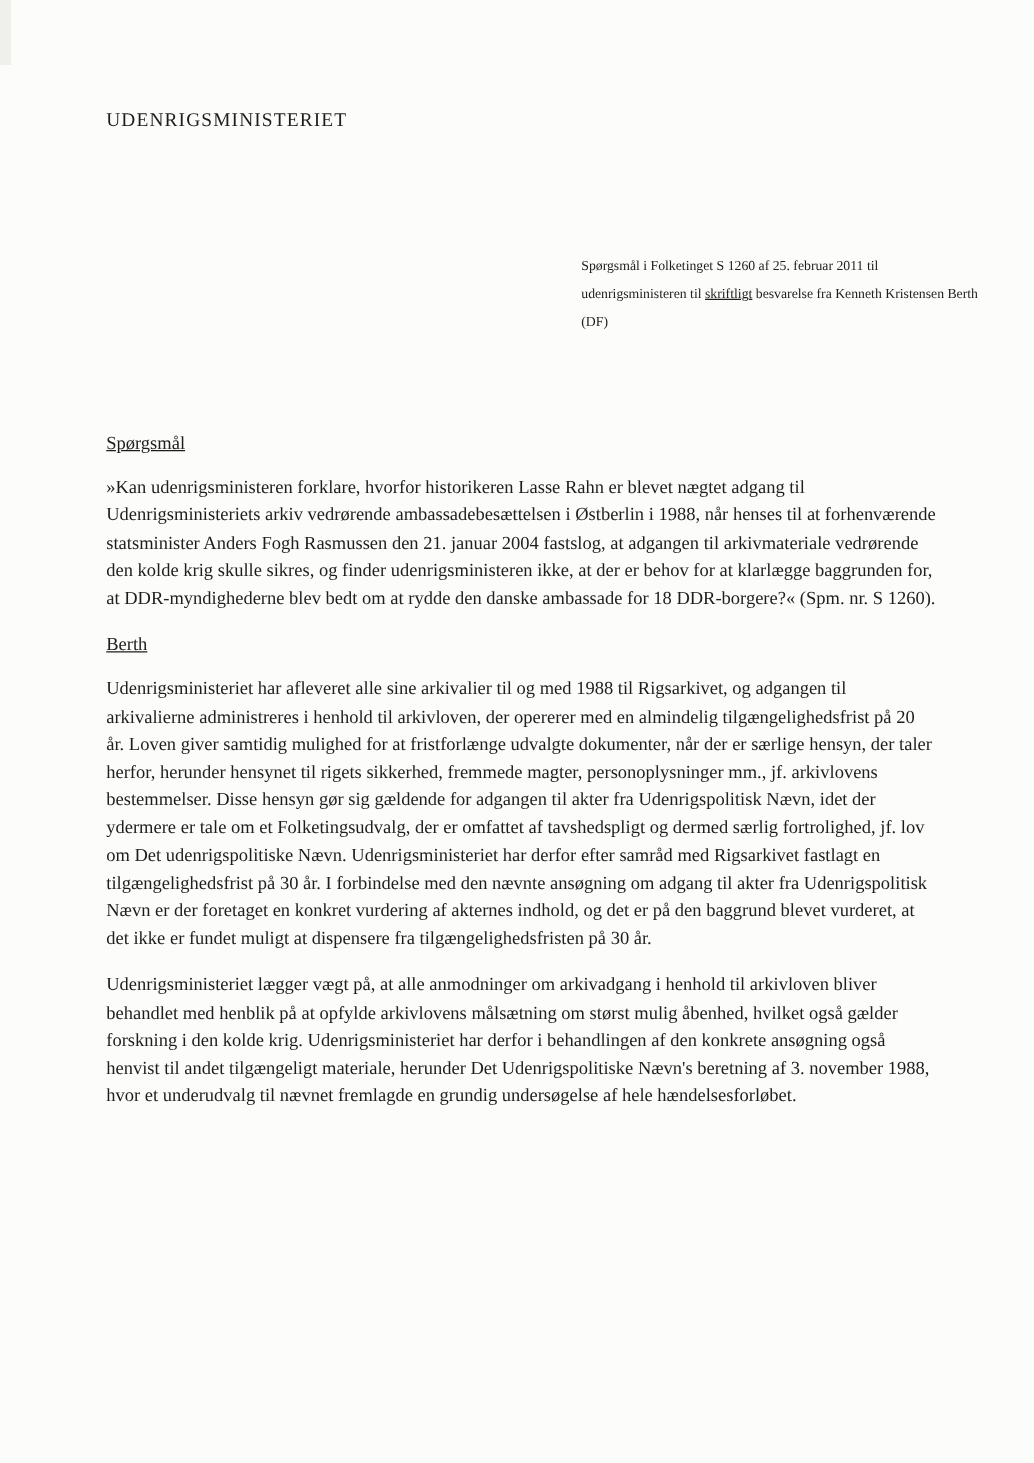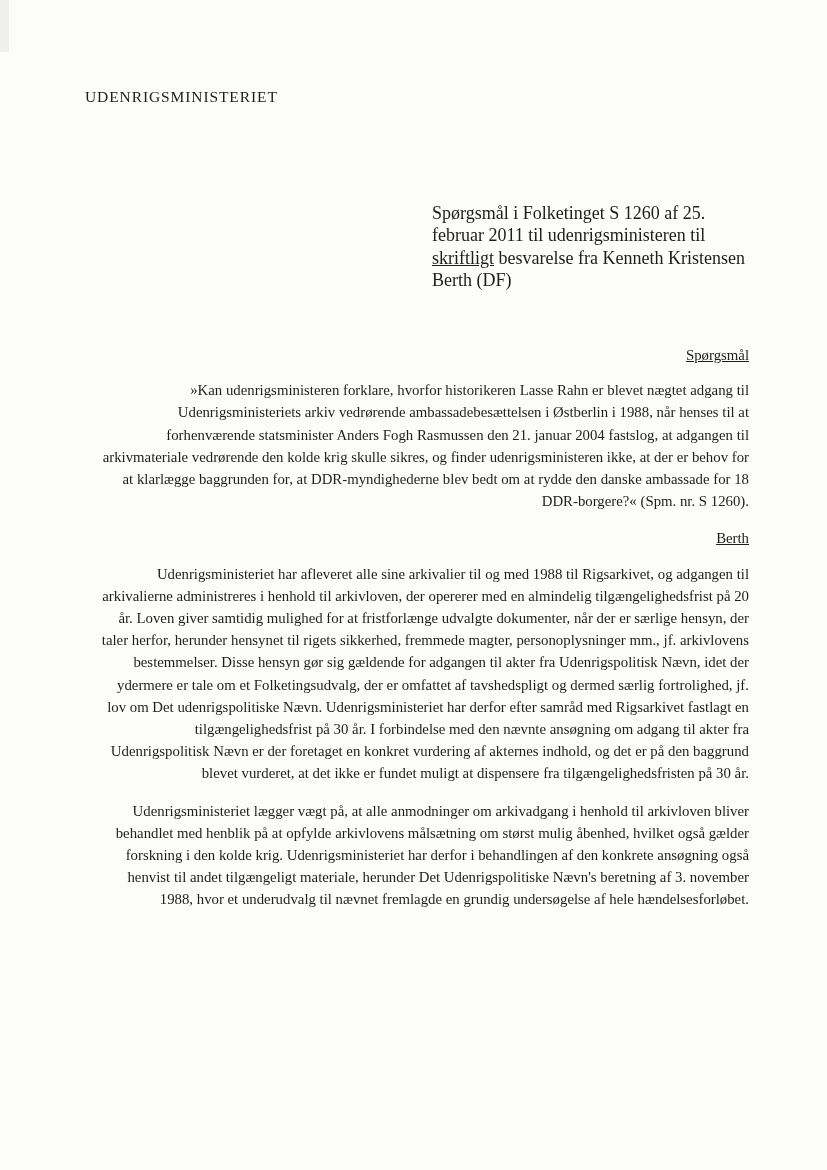--- a/index.html
+++ b/index.html
@@ -22,40 +22,40 @@
     position: absolute;
     left: 85px; top: 88px;
     margin: 0;
     font-size: 15.5px;
     font-weight: normal;
     letter-spacing: 0.9px;
     white-space: nowrap;
   }
   .ref {
     position: absolute;
-    left: 432px; top: 202px;
+    left: 465px; top: 202px;
     width: 322px;
-    font-size: 18px;
+    font-size: 11px;
     line-height: 22.4px;
   }
   .u { text-decoration: underline; }
   .content {
     position: absolute;
     left: 85px; top: 344px;
     width: 664px;
     font-size: 14.8px;
     line-height: 22.2px;
-    text-align: right;
+    text-align: left;
   }
   .heading {
     text-decoration: underline;
     margin: 0 0 13px 0;
     font-weight: normal;
   }
-  .para { margin: 0 0 15px 16px; }
+  .para { margin: 0 0 15px 0; }
   .para.last { margin-bottom: 0; }
   .gap-before-svar { margin-top: 2px; }
 </style>
 </head>
 <body>
 
 <div class="scan-edge"></div>
 
 <h1 class="ministry">UDENRIGSMINISTERIET</h1>
 

